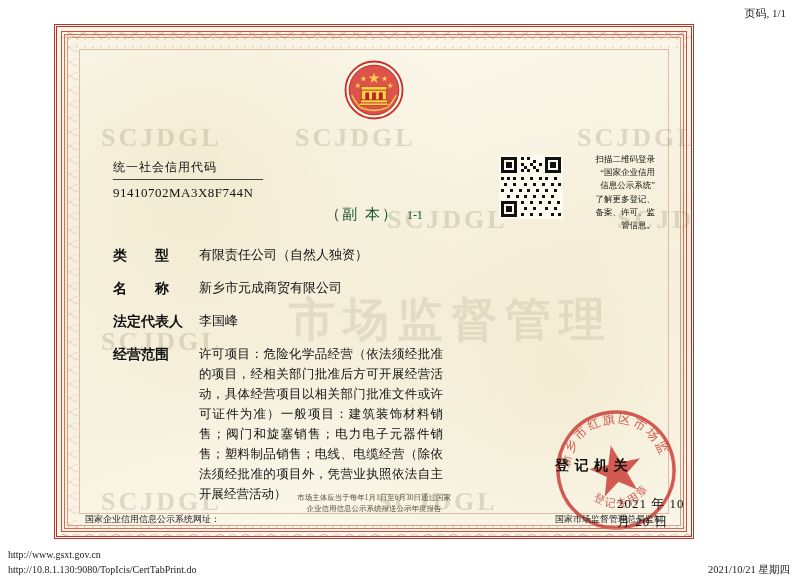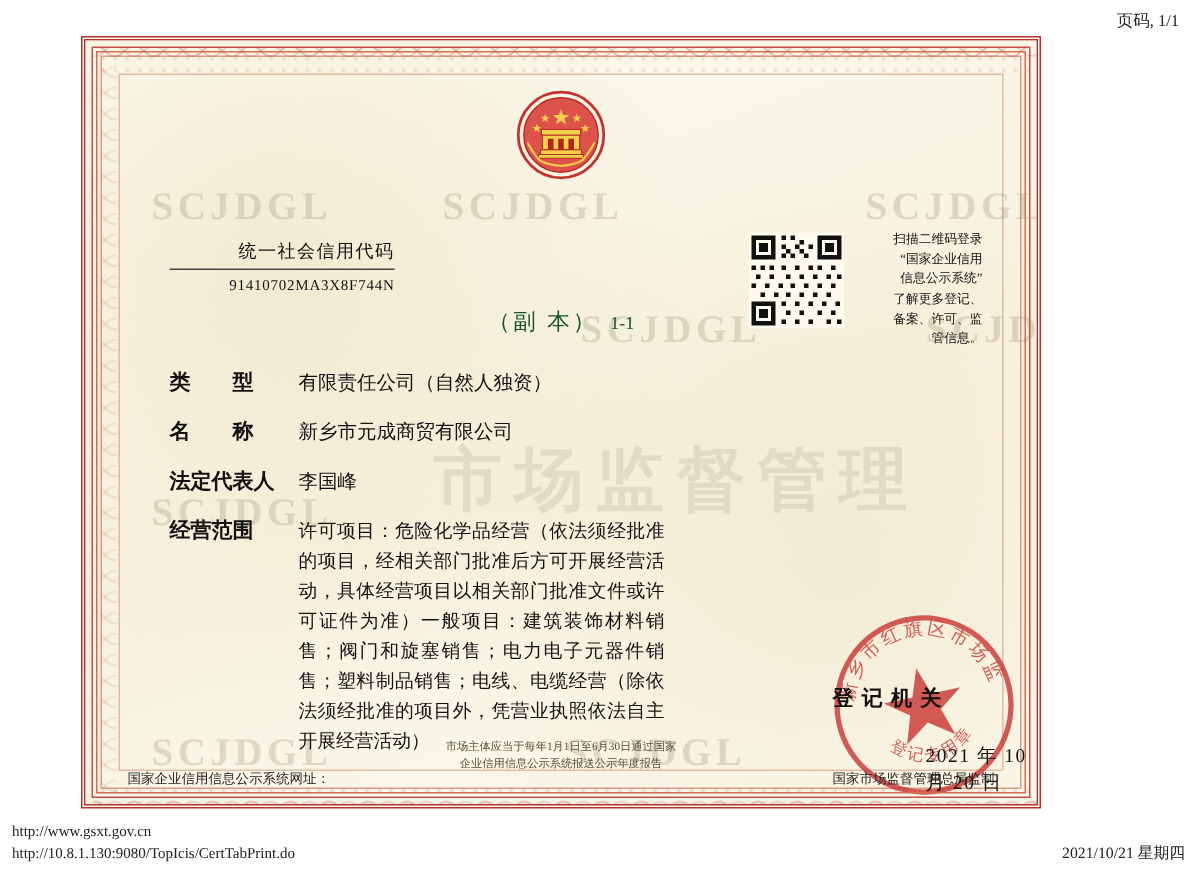--- a/index.html
+++ b/index.html
@@ -132,32 +132,32 @@
     letter-spacing: 2px;
   }
   .subtitle .num { font-size: 12px; letter-spacing: 0; margin-left: 8px;}
 
   
   .code-block {
     position: absolute;
     left: 56px;
     top: 132px;
     width: 150px;
-    text-align: right;
+    text-align: left;
   }
   .code-label {
     font-size: 12px;
     letter-spacing: 1px;
     color: #111;
     border-bottom: 1px solid #444;
     padding-bottom: 3px;
     display: block;
   }
   .code-value {
-    font-size: 10px;
+    font-size: 13px;
     letter-spacing: .5px;
     margin-top: 5px;
     display: block;
     color: #111;
     font-family: "Liberation Serif", serif;
   }
 
   
   .qr-wrap {
     position: absolute;

